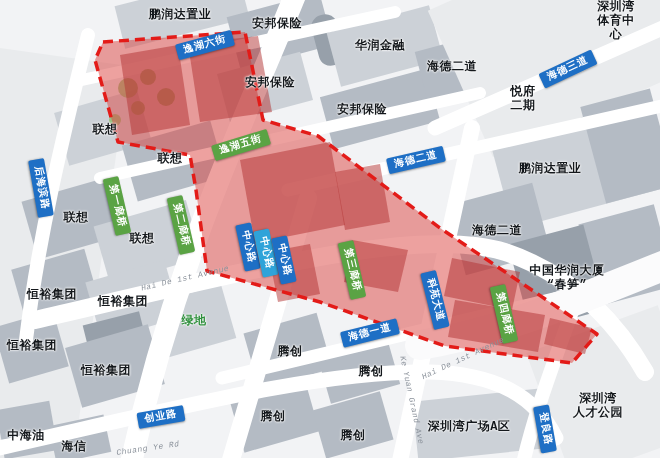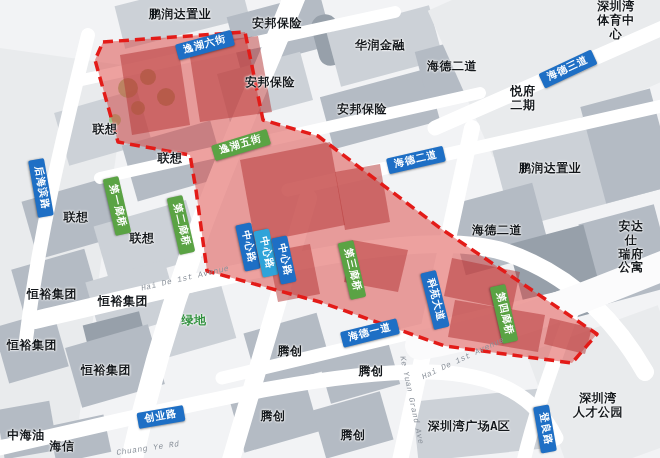--- a/index.html
+++ b/index.html
@@ -128,33 +128,33 @@
       <div class="arealabel" style="left: 452px; top: 68px; transform: translate(-50%, -50%) rotate(0deg);">海德二道</div>
       <div class="arealabel" style="left: 362px; top: 111px; transform: translate(-50%, -50%) rotate(0deg);">安邦保险</div>
       <div class="arealabel" style="left: 523px; top: 100px; transform: translate(-50%, -50%) rotate(0deg);">悦府
 二期</div>
       <div class="arealabel" style="left: 105px; top: 131px; transform: translate(-50%, -50%) rotate(0deg);">联想</div>
       <div class="arealabel" style="left: 170px; top: 160px; transform: translate(-50%, -50%) rotate(0deg);">联想</div>
       <div class="arealabel" style="left: 550px; top: 170px; transform: translate(-50%, -50%) rotate(0deg);">鹏润达置业</div>
       <div class="arealabel" style="left: 76px; top: 219px; transform: translate(-50%, -50%) rotate(0deg);">联想</div>
       <div class="arealabel" style="left: 142px; top: 240px; transform: translate(-50%, -50%) rotate(0deg);">联想</div>
       <div class="arealabel" style="left: 497px; top: 232px; transform: translate(-50%, -50%) rotate(0deg);">海德二道</div>
-      <div class="arealabel" style="left: 631px; top: 249px; transform: translate(-50%, -50%) rotate(0deg);">安达仕
-瑞府公寓</div>
+      <div class="arealabel" style="left: 567px; top: 279px; transform: translate(-50%, -50%) rotate(0deg);">中国华润大厦
+“春笋”</div>
       <div class="arealabel" style="left: 52px; top: 296px; transform: translate(-50%, -50%) rotate(0deg);">恒裕集团</div>
       <div class="arealabel" style="left: 123px; top: 303px; transform: translate(-50%, -50%) rotate(0deg);">恒裕集团</div>
       <div class="arealabel" style="left: 32px; top: 347px; transform: translate(-50%, -50%) rotate(0deg);">恒裕集团</div>
       <div class="arealabel" style="left: 106px; top: 372px; transform: translate(-50%, -50%) rotate(0deg);">恒裕集团</div>
       <div class="arealabel greenlabel" style="left: 194px; top: 322px; transform: translate(-50%, -50%) rotate(0deg);">绿地</div>
       <div class="arealabel" style="left: 290px; top: 353px; transform: translate(-50%, -50%) rotate(0deg);">腾创</div>
       <div class="arealabel" style="left: 371px; top: 373px; transform: translate(-50%, -50%) rotate(0deg);">腾创</div>
       <div class="arealabel" style="left: 273px; top: 418px; transform: translate(-50%, -50%) rotate(0deg);">腾创</div>
       <div class="arealabel" style="left: 353px; top: 437px; transform: translate(-50%, -50%) rotate(0deg);">腾创</div>
       <div class="arealabel" style="left: 26px; top: 437px; transform: translate(-50%, -50%) rotate(0deg);">中海油</div>
-      <div class="arealabel" style="left: 62px; top: 448px; transform: translate(-50%, -50%) rotate(0deg);">海信</div>
+      <div class="arealabel" style="left: 74px; top: 448px; transform: translate(-50%, -50%) rotate(0deg);">海信</div>
       <div class="arealabel" style="left: 469px; top: 428px; transform: translate(-50%, -50%) rotate(0deg);">深圳湾广场A区</div>
       <div class="arealabel" style="left: 598px; top: 407px; transform: translate(-50%, -50%) rotate(0deg);">深圳湾
 人才公园</div>
       <div class="badge blue" style="left: 205px; top: 45px; transform: translate(-50%, -50%) rotate(-15deg);">逸湖六街</div>
       <div class="badge blue" style="left: 568px; top: 69px; transform: translate(-50%, -50%) rotate(-25deg);">海德三道</div>
       <div class="badge blue" style="left: 416px; top: 160px; transform: translate(-50%, -50%) rotate(-13deg);">海德二道</div>
       <div class="badge blue" style="left: 41px; top: 188px; transform: translate(-50%, -50%) rotate(80deg);">后海滨路</div>
       <div class="badge blue" style="left: 248px; top: 247px; transform: translate(-50%, -50%) rotate(78deg);">中心路</div>
       <div class="badge cyan" style="left: 266px; top: 253px; transform: translate(-50%, -50%) rotate(78deg);">中心路</div>
       <div class="badge blue" style="left: 284px; top: 260px; transform: translate(-50%, -50%) rotate(78deg);">中心路</div>

